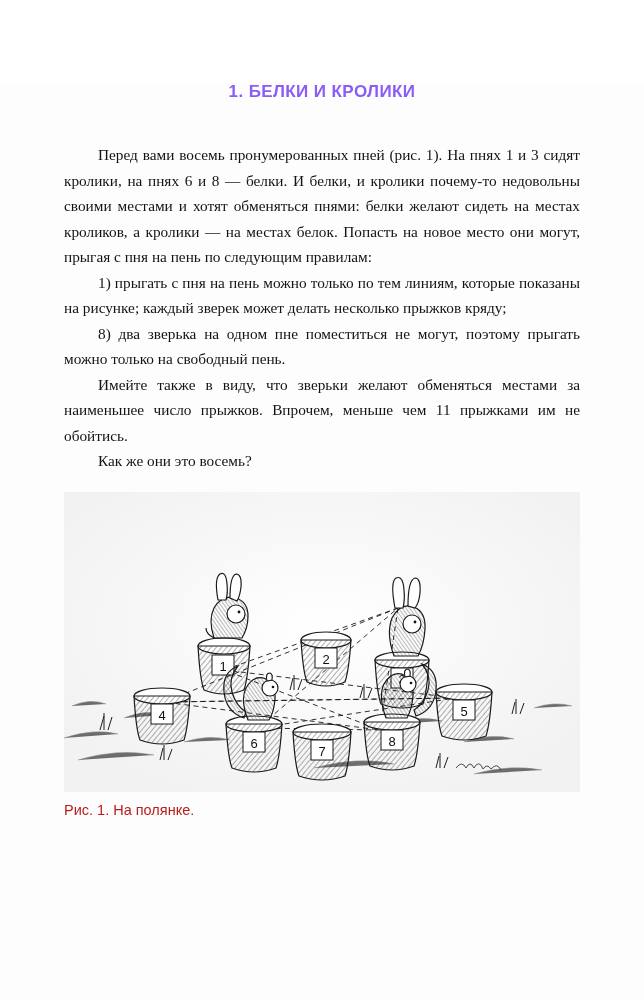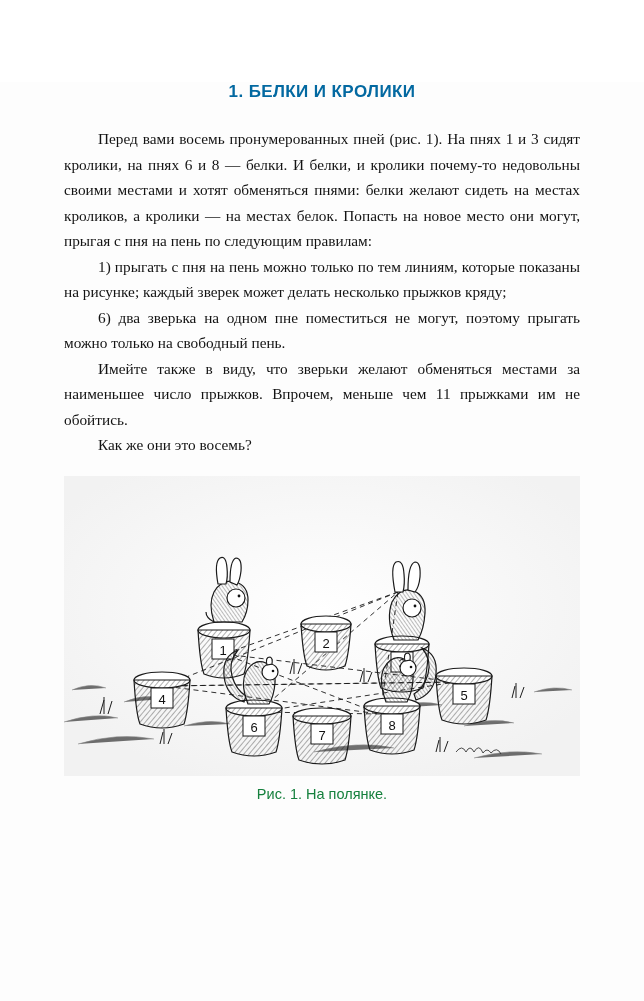--- a/index.html
+++ b/index.html
@@ -21,22 +21,22 @@
     background: #fdfdfd;
     box-sizing: border-box;
     padding: 0 64px;
   }
   .page-title {
     text-align: center;
     font-size: 17px;
     font-weight: bold;
     letter-spacing: 0.4px;
     margin-top: 82px;
-    margin-bottom: 24px;
-    color: #0369a1;
+    margin-bottom: 40px;
+    color: #8b5cf6;
   }
   .body-text p {
     margin: 0 0 0px 0;
     font-size: 15.3px;
     line-height: 25.5px;
     text-align: justify;
     text-justify: inter-word;
     text-indent: 34px;
     color: #131313;
     hyphens: manual;
@@ -49,37 +49,37 @@
     height: 300px;
     margin-left: auto;
     margin-right: auto;
   }
   .figure-canvas {
     width: 100%;
     height: 100%;
     display: block;
   }
   .figure-caption {
-    text-align: center;
+    text-align: left;
     font-size: 14.5px;
     margin-top: 10px;
-    color: #15803d;
+    color: #b91c1c;
   }
 </style>
 </head>
 <body>
 
 <div class="page">
 
   <h1 class="page-title">1. БЕЛКИ И КРОЛИКИ</h1>
 
   <div class="body-text">
     <p>Перед вами восемь пронумерованных пней (рис. 1). На пнях 1 и 3 сидят кролики, на пнях 6 и 8 — белки. И белки, и кролики почему-то недовольны своими местами и хотят обменяться пнями: белки желают сидеть на местах кроликов, а кролики — на местах белок. Попасть на новое место они могут, прыгая с пня на пень по следующим правилам:</p>
     <p>1) прыгать с пня на пень можно только по тем линиям, которые показаны на рисунке; каждый зверек может делать несколько прыжков кряду;</p>
-    <p>6) два зверька на одном пне поместиться не могут, поэтому прыгать можно только на свободный пень.</p>
+    <p>8) два зверька на одном пне поместиться не могут, поэтому прыгать можно только на свободный пень.</p>
     <p>Имейте также в виду, что зверьки желают обменяться местами за наименьшее число прыжков. Впрочем, меньше чем 11 прыжками им не обойтись.</p>
     <p>Как же они это восемь?</p>
   </div>
 
   <div class="figure-wrap">
     <svg class="figure-canvas" viewBox="0 0 516 300">
       <defs>
         <pattern id="hatch" width="4" height="4" patternUnits="userSpaceOnUse" patternTransform="rotate(40)">
           <line x1="0" y1="0" x2="0" y2="4" stroke="#1b1b1b" stroke-width="0.7"></line>
         </pattern>

